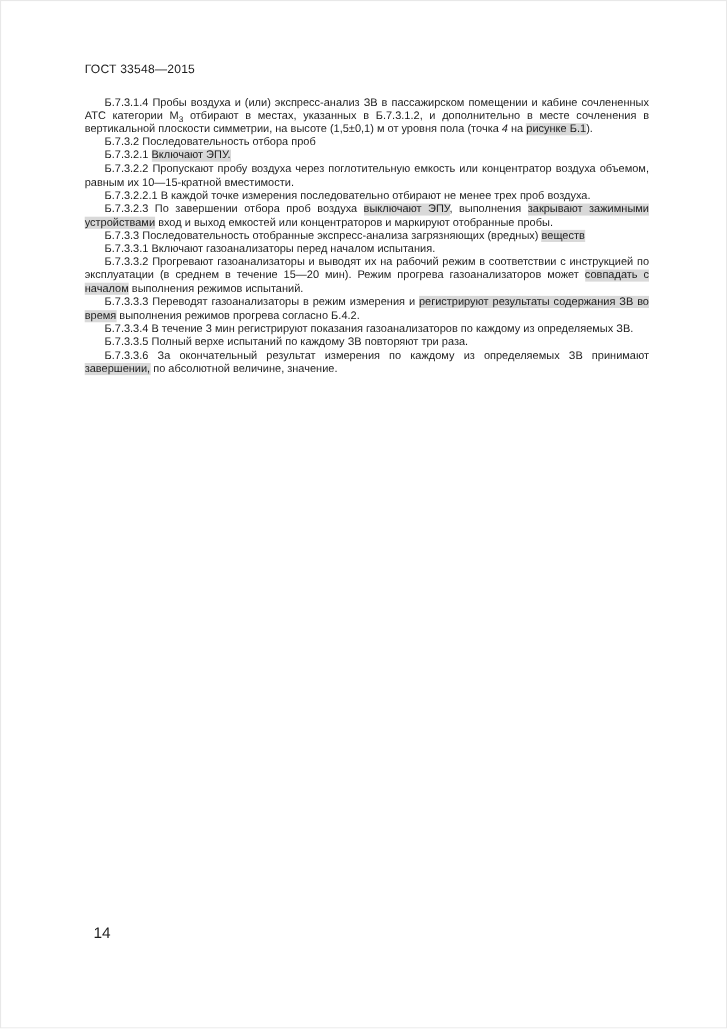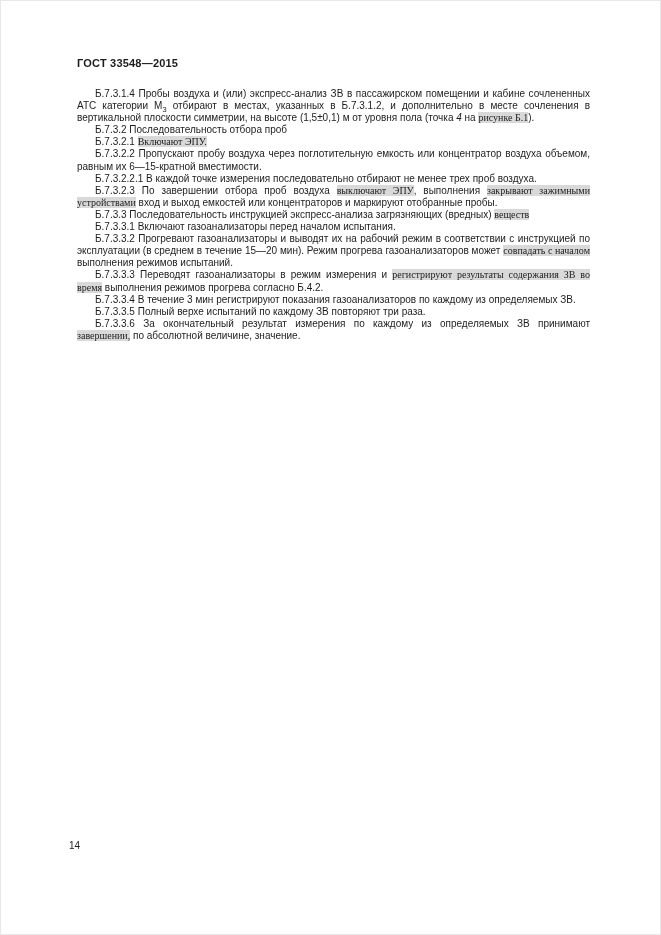--- a/index.html
+++ b/index.html
@@ -16,21 +16,21 @@
     box-sizing: border-box;
     font-family: "Liberation Sans", "DejaVu Sans", sans-serif;
     color: #1c1c1c;
     overflow: hidden;
   }
   .doc-header {
     position: absolute;
     left: 76px;
     top: 56px;
     font-size: 11px;
-    font-weight: 700;
+    font-weight: 400;
     letter-spacing: 0.2px;
   }
   .content {
     position: absolute;
     left: 76px;
     top: 87px;
     width: 513px;
   }
   .para {
     margin: 0;
@@ -41,43 +41,42 @@
   }
   .para sub {
     font-size: 7.5px;
     line-height: 0;
   }
   .it {
     font-style: italic;
   }
   .hl {
     background: var(--highlight-color, #dadada);
-    font-family: Liberation Serif, serif;
   }
   .page-number {
     position: absolute;
-    left: 68px;
+    left: 84px;
     top: 839px;
-    font-size: 10px;
+    font-size: 14px;
   }
 </style>
 </head>
 <body>
 
 <div class="page">
   <div class="doc-header">ГОСТ 33548—2015</div>
 
   <div class="content">
       <p class="para"><span>Б.7.3.1.4 Пробы воздуха и (или) экспресс-анализ ЗВ в пассажирском помещении и кабине сочлененных АТС категории М</span><sub>3</sub><span> отбирают в местах, указанных в Б.7.3.1.2, и дополнительно в месте сочленения в вертикальной плоскости симметрии, на высоте (1,5±0,1) м от уровня пола (точка </span><span class="it">4</span><span> на </span><span class="hl">рисунке Б.1</span><span>).</span></p>
       <p class="para"><span>Б.7.3.2 Последовательность отбора проб</span></p>
       <p class="para"><span>Б.7.3.2.1 </span><span class="hl">Включают ЭПУ.</span></p>
-      <p class="para"><span>Б.7.3.2.2 Пропускают пробу воздуха через поглотительную емкость или концентратор воздуха объемом, равным их 6—15-кратной вместимости.</span></p>
+      <p class="para"><span>Б.7.3.2.2 Пропускают пробу воздуха через поглотительную емкость или концентратор воздуха объемом, равным их 10—15-кратной вместимости.</span></p>
       <p class="para"><span>Б.7.3.2.2.1 В каждой точке измерения последовательно отбирают не менее трех проб воздуха.</span></p>
       <p class="para"><span>Б.7.3.2.3 По завершении отбора проб воздуха </span><span class="hl">выключают ЭПУ</span><span>, выполнения </span><span class="hl">закрывают зажимными устройствами</span><span> вход и выход емкостей или концентраторов и маркируют отобранные пробы.</span></p>
-      <p class="para"><span>Б.7.3.3 Последовательность инструкцией экспресс-анализа загрязняющих (вредных) </span><span class="hl">веществ</span></p>
+      <p class="para"><span>Б.7.3.3 Последовательность отобранные экспресс-анализа загрязняющих (вредных) </span><span class="hl">веществ</span></p>
       <p class="para"><span>Б.7.3.3.1 Включают газоанализаторы перед началом испытания.</span></p>
       <p class="para"><span>Б.7.3.3.2 Прогревают газоанализаторы и выводят их на рабочий режим в соответствии с инструкцией по эксплуатации (в среднем в течение 15—20 мин). Режим прогрева газоанализаторов может </span><span class="hl">совпадать с началом</span><span> выполнения режимов испытаний.</span></p>
       <p class="para"><span>Б.7.3.3.3 Переводят газоанализаторы в режим измерения и </span><span class="hl">регистрируют результаты содержания ЗВ во время</span><span> выполнения режимов прогрева согласно Б.4.2.</span></p>
       <p class="para"><span>Б.7.3.3.4 В течение 3 мин регистрируют показания газоанализаторов по каждому из определяемых ЗВ.</span></p>
       <p class="para"><span>Б.7.3.3.5 Полный верхе испытаний по каждому ЗВ повторяют три раза.</span></p>
       <p class="para"><span>Б.7.3.3.6 За окончательный результат измерения по каждому из определяемых ЗВ принимают </span><span class="hl">завершении,</span><span> по абсолютной величине, значение.</span></p>
     </div>
 
   <div class="page-number">14</div>
 </div>

